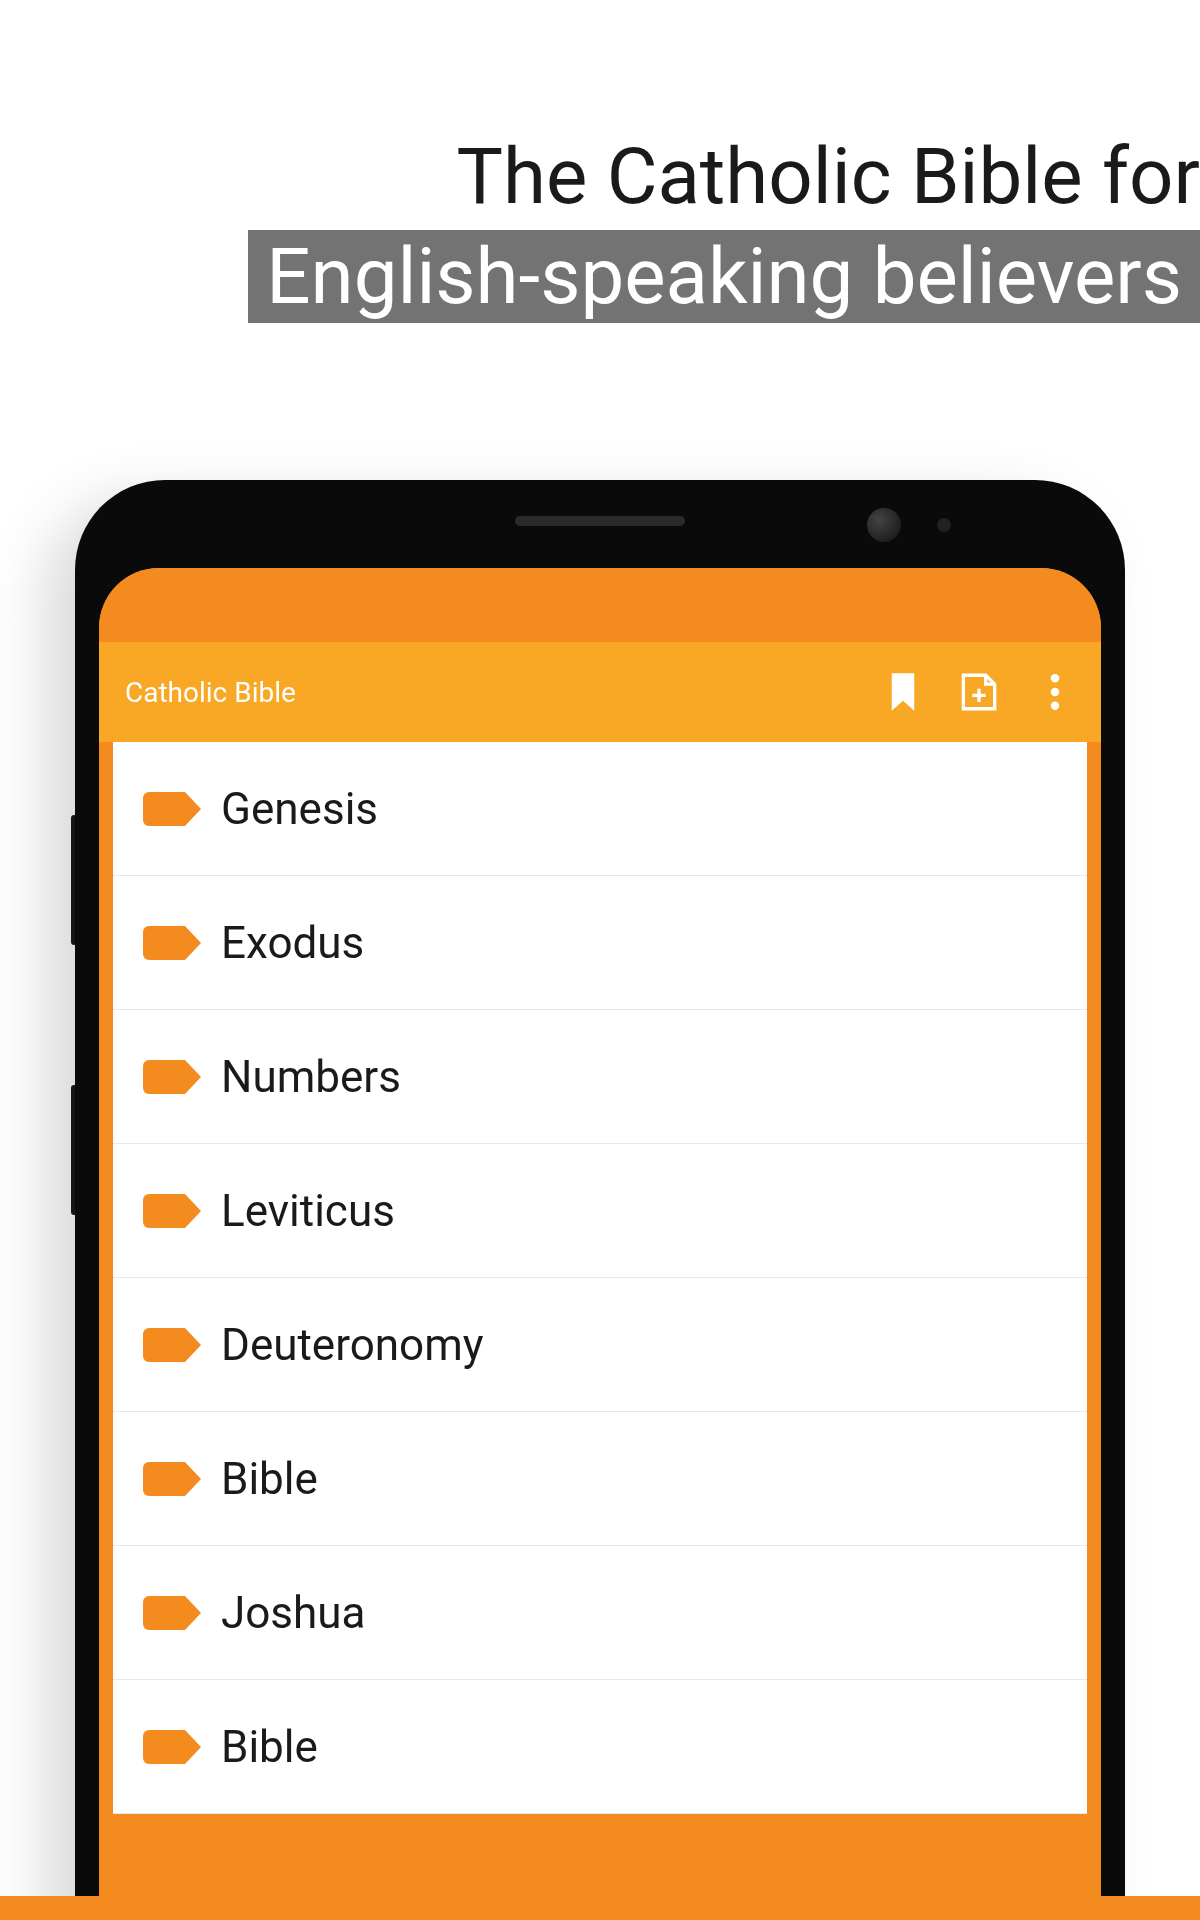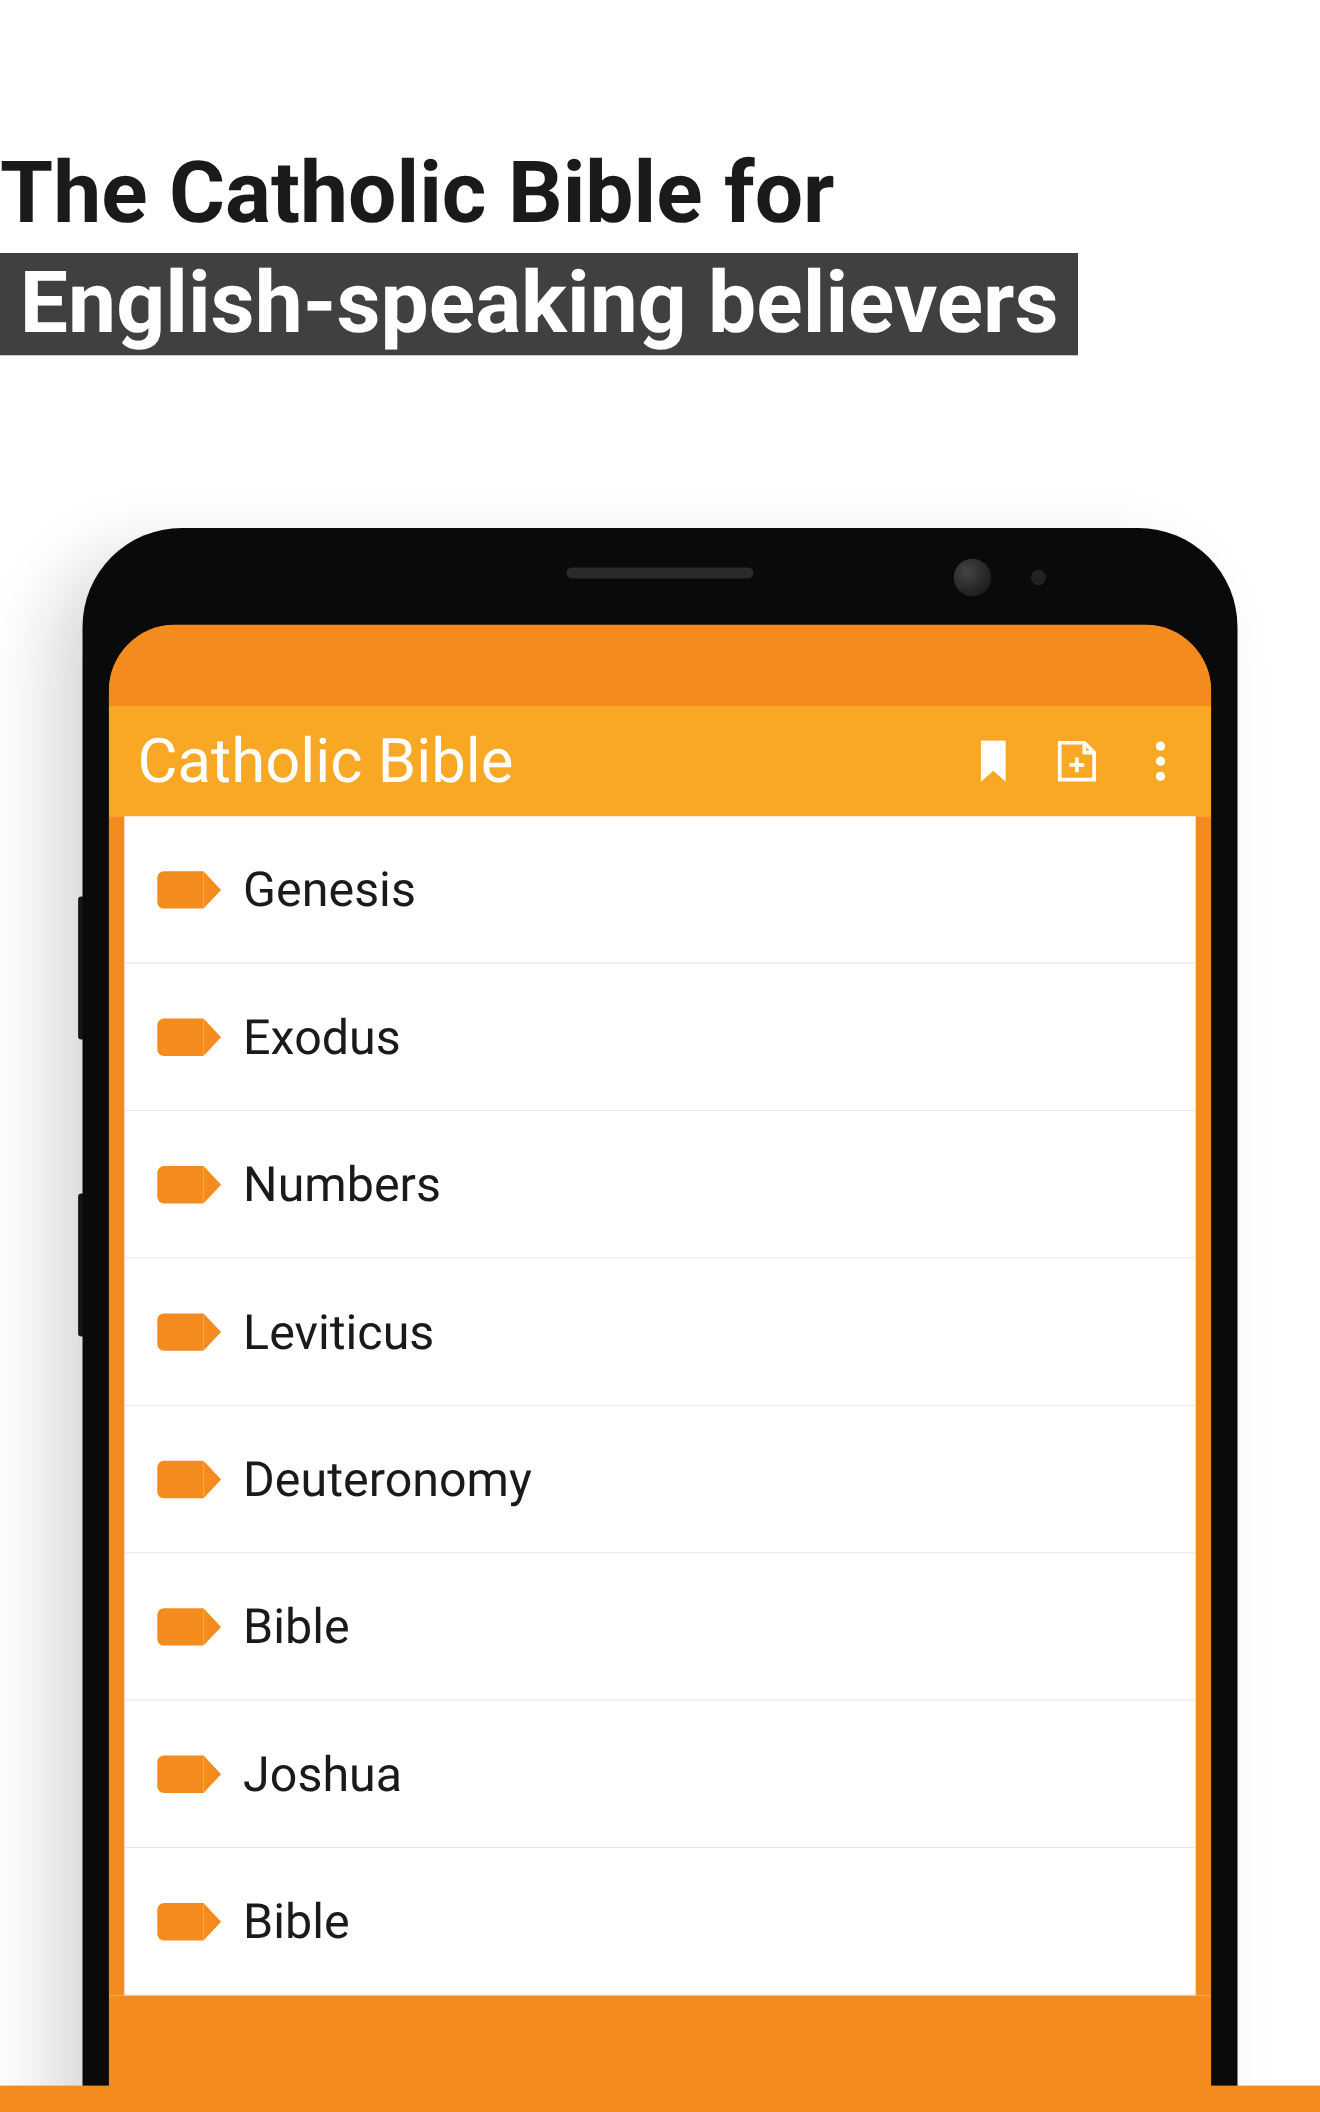--- a/index.html
+++ b/index.html
@@ -9,30 +9,30 @@
     }
     body {
       width: 1200px;
       height: 1920px;
       background: #ffffff;
       font-family: -apple-system, BlinkMacSystemFont, 'Segoe UI', Roboto, Helvetica, Arial, sans-serif;
       position: relative;
       overflow: hidden;
     }
     .headline {
-      text-align: left;
+      text-align: right;
       padding-top: 130px;
       font-size: 78px;
       line-height: 1.2;
       color: #1a1a1a;
-      font-weight: 700;
+      font-weight: 400;
     }
     .headline-highlight {
       display: inline-block;
-      background: #404040;
+      background: #737373;
       color: #ffffff;
       padding: 0 18px;
       margin-top: 6px;
     }
     .phone-container {
       position: absolute;
       left: 50%;
       transform: translateX(-50%);
       top: 480px;
       width: 1050px;
@@ -90,21 +90,21 @@
     .app-bar {
       height: 100px;
       background: #f9a825;
       display: flex;
       align-items: center;
       padding: 0 26px;
     }
     .app-title {
       flex: 1;
       color: #ffffff;
-      font-size: 56px;
+      font-size: 28px;
       font-weight: 400;
     }
     .app-bar-icons {
       display: flex;
       align-items: center;
       gap: 36px;
     }
     .icon-btn {
       width: 40px;
       height: 40px;

